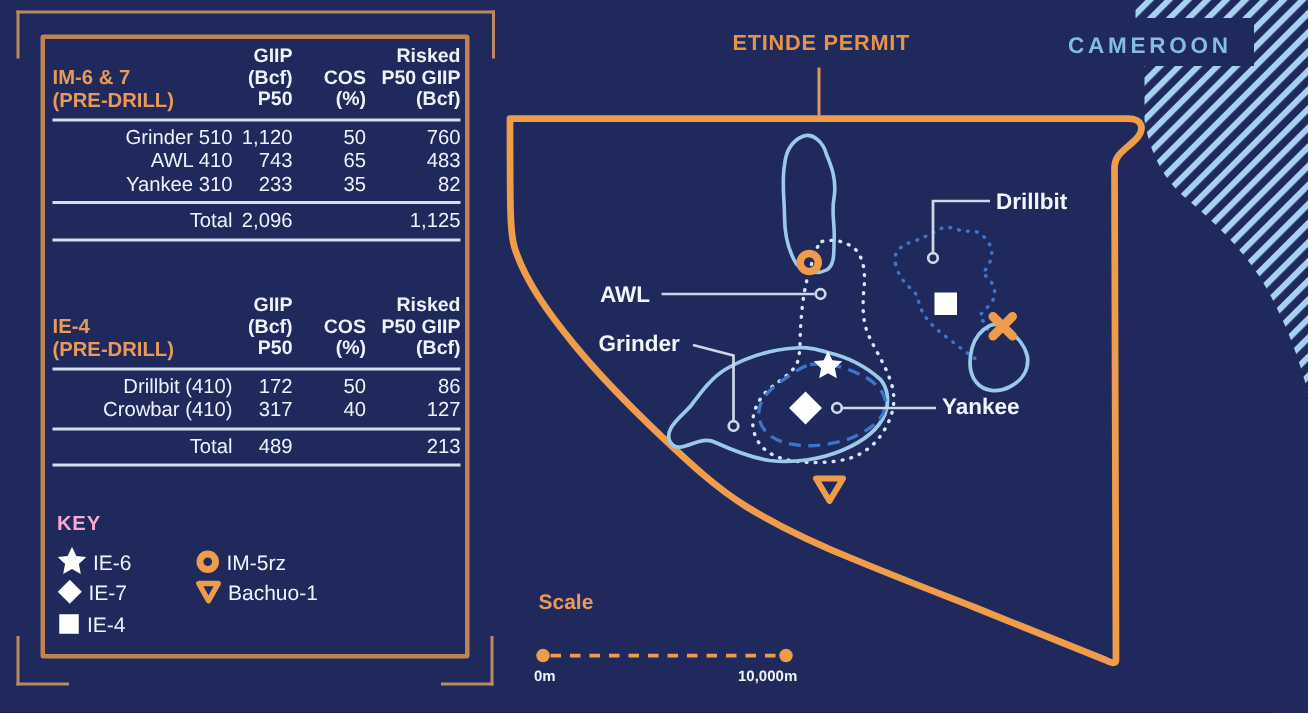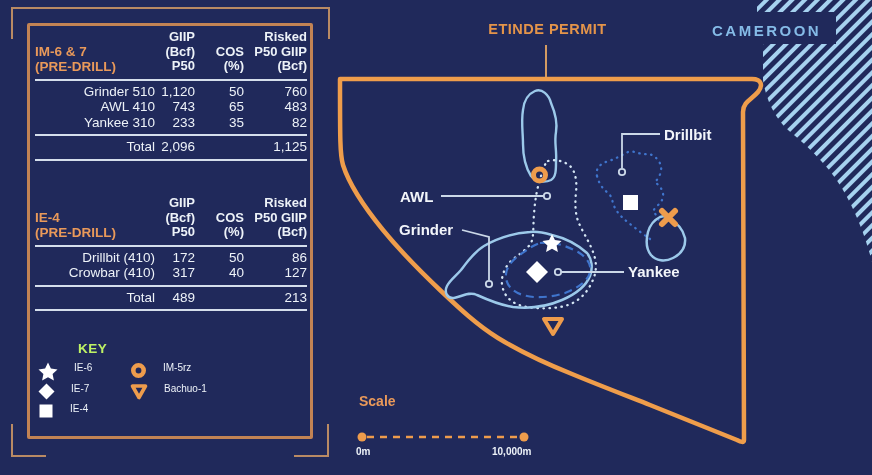--- a/index.html
+++ b/index.html
@@ -23,24 +23,24 @@
   .hdr .hl{text-align:right;font-weight:bold;font-size:13px;line-height:14.5px;}
   .divider{border-top:2px solid #D5DEEC;margin-top:5px;}
   .rows{padding-top:3px;}
   .row{font-size:13.5px;line-height:15.5px;}
   .row span{display:block;text-align:right;}
   .row span:nth-child(n+2){text-align:right;}
   .row.total{font-weight:normal;}
   .rows+.divider{margin-top:4px;}
   
   .key{position:absolute;left:38px;top:341px;width:260px;}
-  .key-title{color:#bef264;font-weight:bold;font-size:13.5px;letter-spacing:.5px;margin-left:40px;}
+  .key-title{color:#f9a8d4;font-weight:bold;font-size:13.5px;letter-spacing:.5px;}
   .key-grid{margin-top:6px;display:grid;grid-auto-flow:column;
     grid-template-rows:repeat(3,20.5px);grid-template-columns:92px 160px;}
-  .key-item{display:flex;align-items:flex-start;gap:16px;color:#EDF2F8;font-size:10px;}
+  .key-item{display:flex;align-items:flex-end;gap:4px;color:#EDF2F8;font-size:14px;}
   .key-item svg{flex:0 0 auto;}
   
   .maplabel{position:absolute;color:#F2F5FA;font-weight:bold;font-size:15px;white-space:nowrap;}
   .etinde{left:470px;top:21px;width:155px;text-align:center;color:#E4944A;
     font-size:14.5px;letter-spacing:.5px;}
   .cameroon{left:712px;top:22px;color:#85BBE7;font-size:15px;letter-spacing:2.5px;}
   .scale-title{left:359px;top:393px;color:#E9995A;font-size:14px;}
   .scale-num{position:absolute;top:446px;color:#EDF2F8;font-size:10px;font-weight:bold;white-space:nowrap;}
   svg.map{position:absolute;left:0;top:0;}
 </style>

